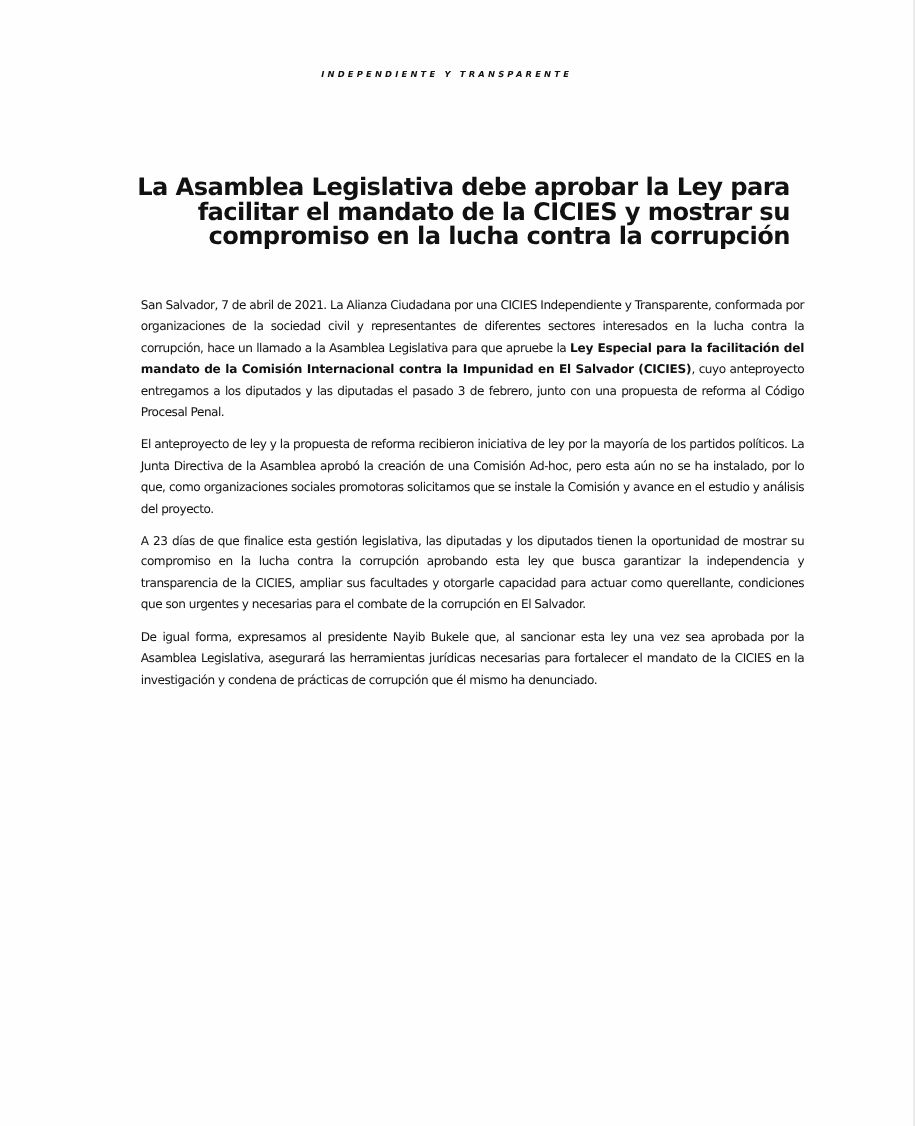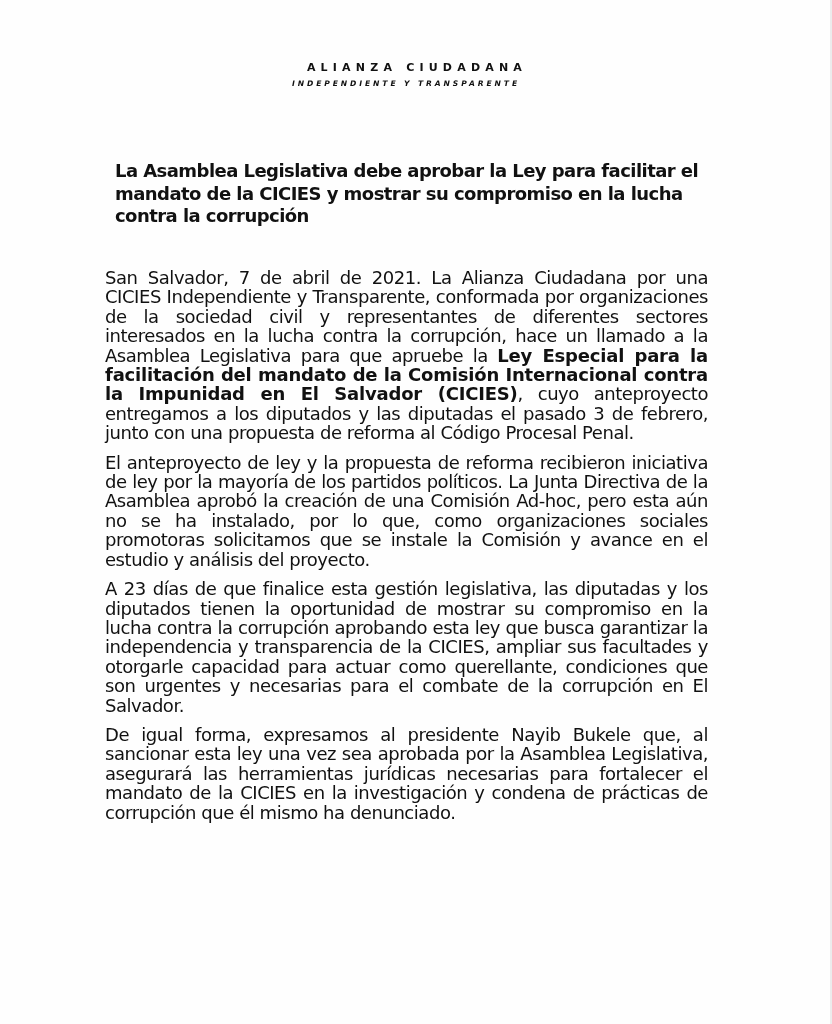--- a/index.html
+++ b/index.html
@@ -61,49 +61,48 @@
       font-style: italic;
       font-size: 7.6px;
       letter-spacing: 2.9px;
       color: #111;
       margin-top: 3px;
       margin-left: 3px;
     }
     
     .title {
       position: absolute; left: 115px; top: 160px; width: 603px;
-      text-align: left;
+      text-align: right;
       font-family: "DejaVu Sans", sans-serif;
       font-weight: bold;
-      font-size: 18px;
+      font-size: 22px;
       line-height: 22.5px;
       letter-spacing: -0.55px;
       color: #111;
       margin: 0;
     }
     
     .body {
-      position: absolute; left: 105px; top: 268px; width: 603px;
+      position: absolute; left: 128px; top: 268px; width: 603px;
       font-family: "DejaVu Sans", sans-serif;
-      font-size: 18px;
+      font-size: 11px;
       line-height: 19.4px;
       letter-spacing: -0.45px;
       color: #111;
       text-align: justify;
     }
     .body p { margin: 0 0 10px 0; }
     .body b { font-weight: bold; letter-spacing: -0.2px; }
   </style>
 </head>
 <body>
 
 <div class="right-edge"></div>
 
 <div class="logo">
-  <div class="logo-top">ALIANZA CIUDADANA</div>
   <div class="logo-bottom">INDEPENDIENTE Y TRANSPARENTE</div>
 </div>
 
 <h1 class="title">La Asamblea Legislativa debe aprobar la Ley para facilitar el mandato de la CICIES y mostrar su compromiso en la lucha contra la corrupción</h1>
 
 <div class="body">
   <p><span>San Salvador, 7 de abril de 2021. La Alianza Ciudadana por una CICIES Independiente y Transparente, conformada por organizaciones de la sociedad civil y representantes de diferentes sectores interesados en la lucha contra la corrupción, hace un llamado a la Asamblea Legislativa para que apruebe la </span><b>Ley Especial para la facilitación del mandato de la Comisión Internacional contra la Impunidad en El Salvador (CICIES)</b><span>, cuyo anteproyecto entregamos a los diputados y las diputadas el pasado 3 de febrero, junto con una propuesta de reforma al Código Procesal Penal.</span></p>
   <p>El anteproyecto de ley y la propuesta de reforma recibieron iniciativa de ley por la mayoría de los partidos políticos. La Junta Directiva de la Asamblea aprobó la creación de una Comisión Ad-hoc, pero esta aún no se ha instalado, por lo que, como organizaciones sociales promotoras solicitamos que se instale la Comisión y avance en el estudio y análisis del proyecto.</p>
   <p>A 23 días de que finalice esta gestión legislativa, las diputadas y los diputados tienen la oportunidad de mostrar su compromiso en la lucha contra la corrupción aprobando esta ley que busca garantizar la independencia y transparencia de la CICIES, ampliar sus facultades y otorgarle capacidad para actuar como querellante, condiciones que son urgentes y necesarias para el combate de la corrupción en El Salvador.</p>
   <p>De igual forma, expresamos al presidente Nayib Bukele que, al sancionar esta ley una vez sea aprobada por la Asamblea Legislativa, asegurará las herramientas jurídicas necesarias para fortalecer el mandato de la CICIES en la investigación y condena de prácticas de corrupción que él mismo ha denunciado.</p>

